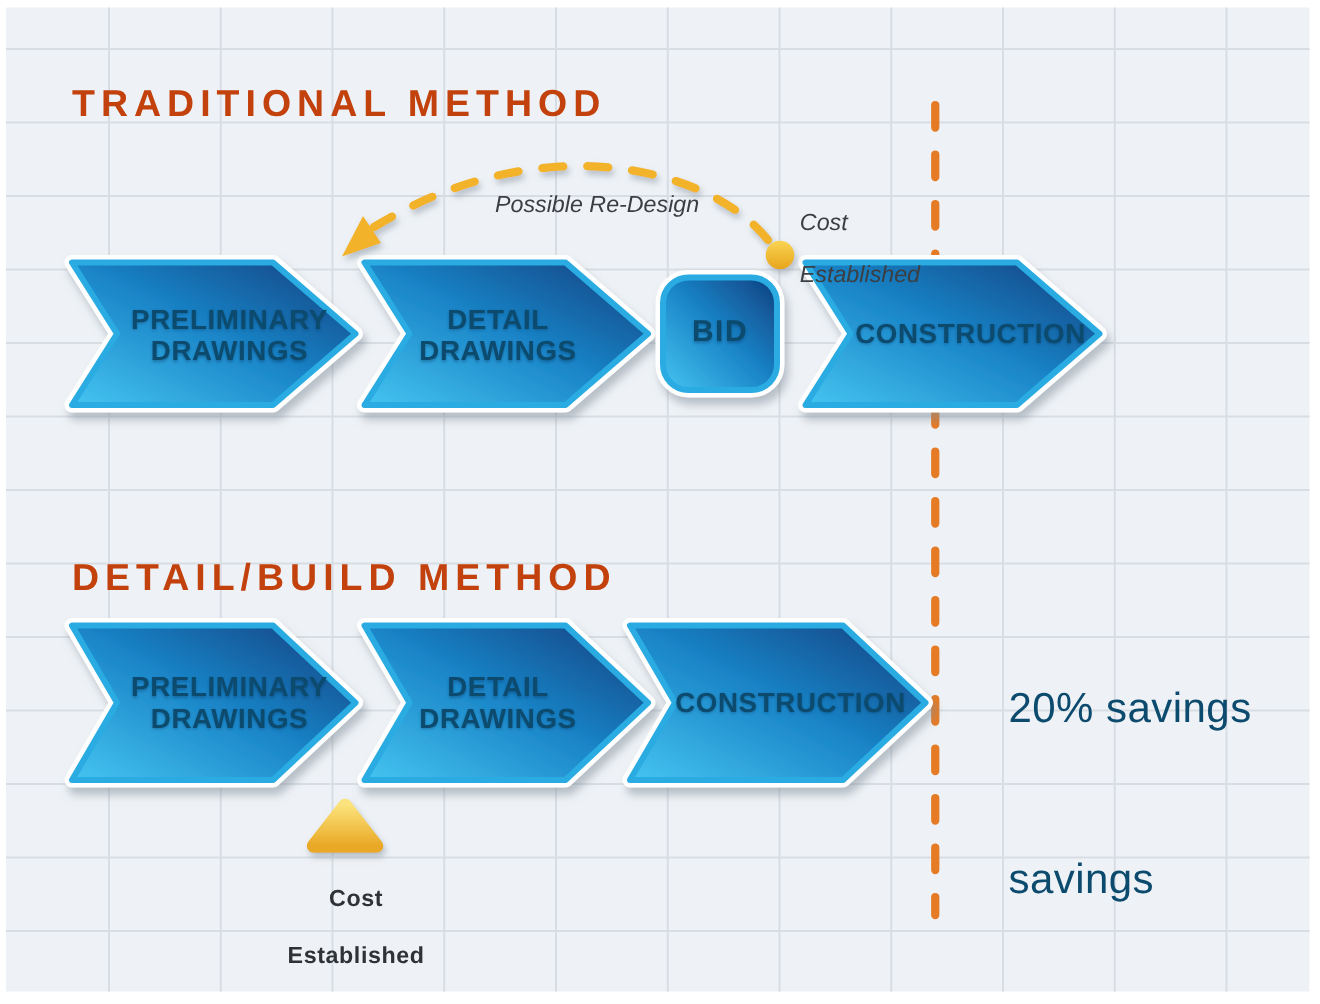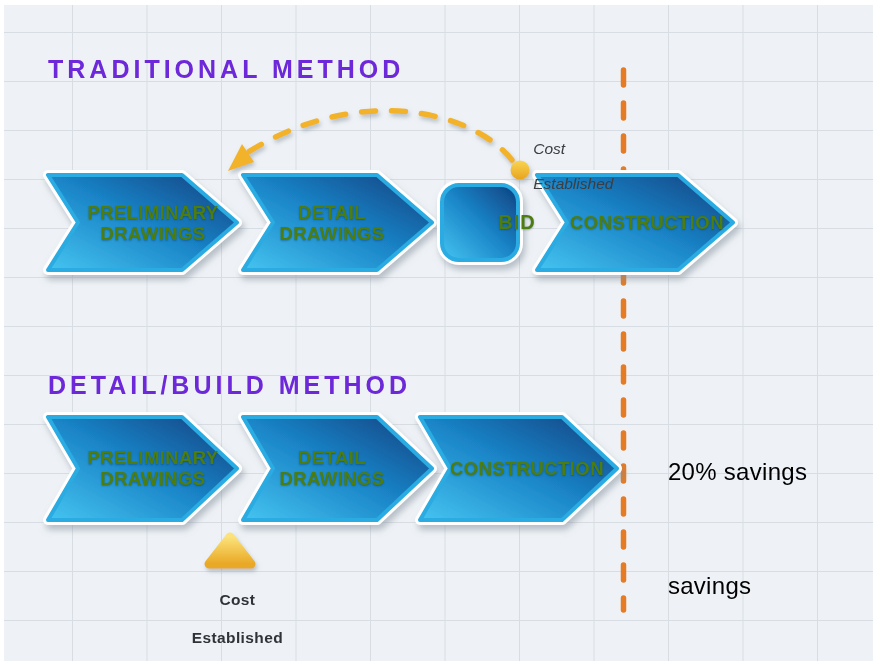--- a/index.html
+++ b/index.html
@@ -12,38 +12,38 @@
     background-color:#eef2f6;
     background-image:
       linear-gradient(to right, #d8dde3 1px, transparent 1px),
       linear-gradient(to bottom, #d8dde3 1px, transparent 1px);
     background-size:74.5px 49px;
     background-position:-6.5px -22px;
   }
   #shapes{position:absolute;left:0;top:0;}
   .txt{position:absolute;white-space:pre;}
   .method-title{
-    font-size:25px;font-weight:bold;letter-spacing:4px;color:#6d28d9;
+    font-size:25px;font-weight:bold;letter-spacing:4px;color:#c2410c;
   }
   .step-label{
     position:absolute;transform:translate(-50%,-50%);
-    text-align:center;color:#4d7c0f;font-weight:bold;
+    text-align:center;color:#0c4a6e;font-weight:bold;
     font-size:18.5px;line-height:21px;letter-spacing:.4px;
     text-shadow:0 1px 2px rgba(0,40,80,.35);
   }
-  .bid-label{font-size:20px;letter-spacing:1px;margin-left:37px;}
+  .bid-label{font-size:20px;letter-spacing:1px;}
   .annot-italic{
     font-style:italic;color:#3b3e42;font-size:15.5px;line-height:17.5px;
   }
   .cost-bottom{
     text-align:center;color:#2f3337;font-weight:bold;
     font-size:15.5px;line-height:19px;letter-spacing:.4px;
   }
   .savings{
-    color:#000000;font-size:24px;line-height:28.5px;letter-spacing:.3px;
+    color:#0c4a6e;font-size:28px;line-height:28.5px;letter-spacing:.3px;
   }
 </style>
 </head>
 <body>
 
 <div id="stage">
   <div id="grid-panel"></div>
 
   <svg id="shapes" width="880" height="669" viewBox="0 0 880 669">
     <defs>
@@ -106,20 +106,21 @@
     </g>
 
     <circle cx="520" cy="170" r="9.5" fill="url(#goldGradDot)" filter="url(#dsSmall)"></circle>
 
     <polygon points="230,537 209,564 251,564" fill="url(#goldGradTri)" stroke="url(#goldGradTri)" stroke-width="9" stroke-linejoin="round" filter="url(#dsSmall)"></polygon>
   </svg>
 
   <div class="txt method-title" style="left:48px;top:55px;">TRADITIONAL METHOD</div>
   <div class="txt method-title" style="left:48px;top:371px;">DETAIL/BUILD METHOD</div>
 
+  <div class="txt annot-italic" style="left:330px;top:128px;">Possible Re-Design</div>
   <div class="txt annot-italic" style="left:516px;top:122px;">
     <span>Cost</span><br>
     <span>Established</span>
   </div>
 
   <div class="step-label" style="left:153px;top:223px;">
     <span>PRELIMINARY</span><br>
     <span>DRAWINGS</span>
   </div>
   <div class="step-label" style="left:332px;top:223px;">

